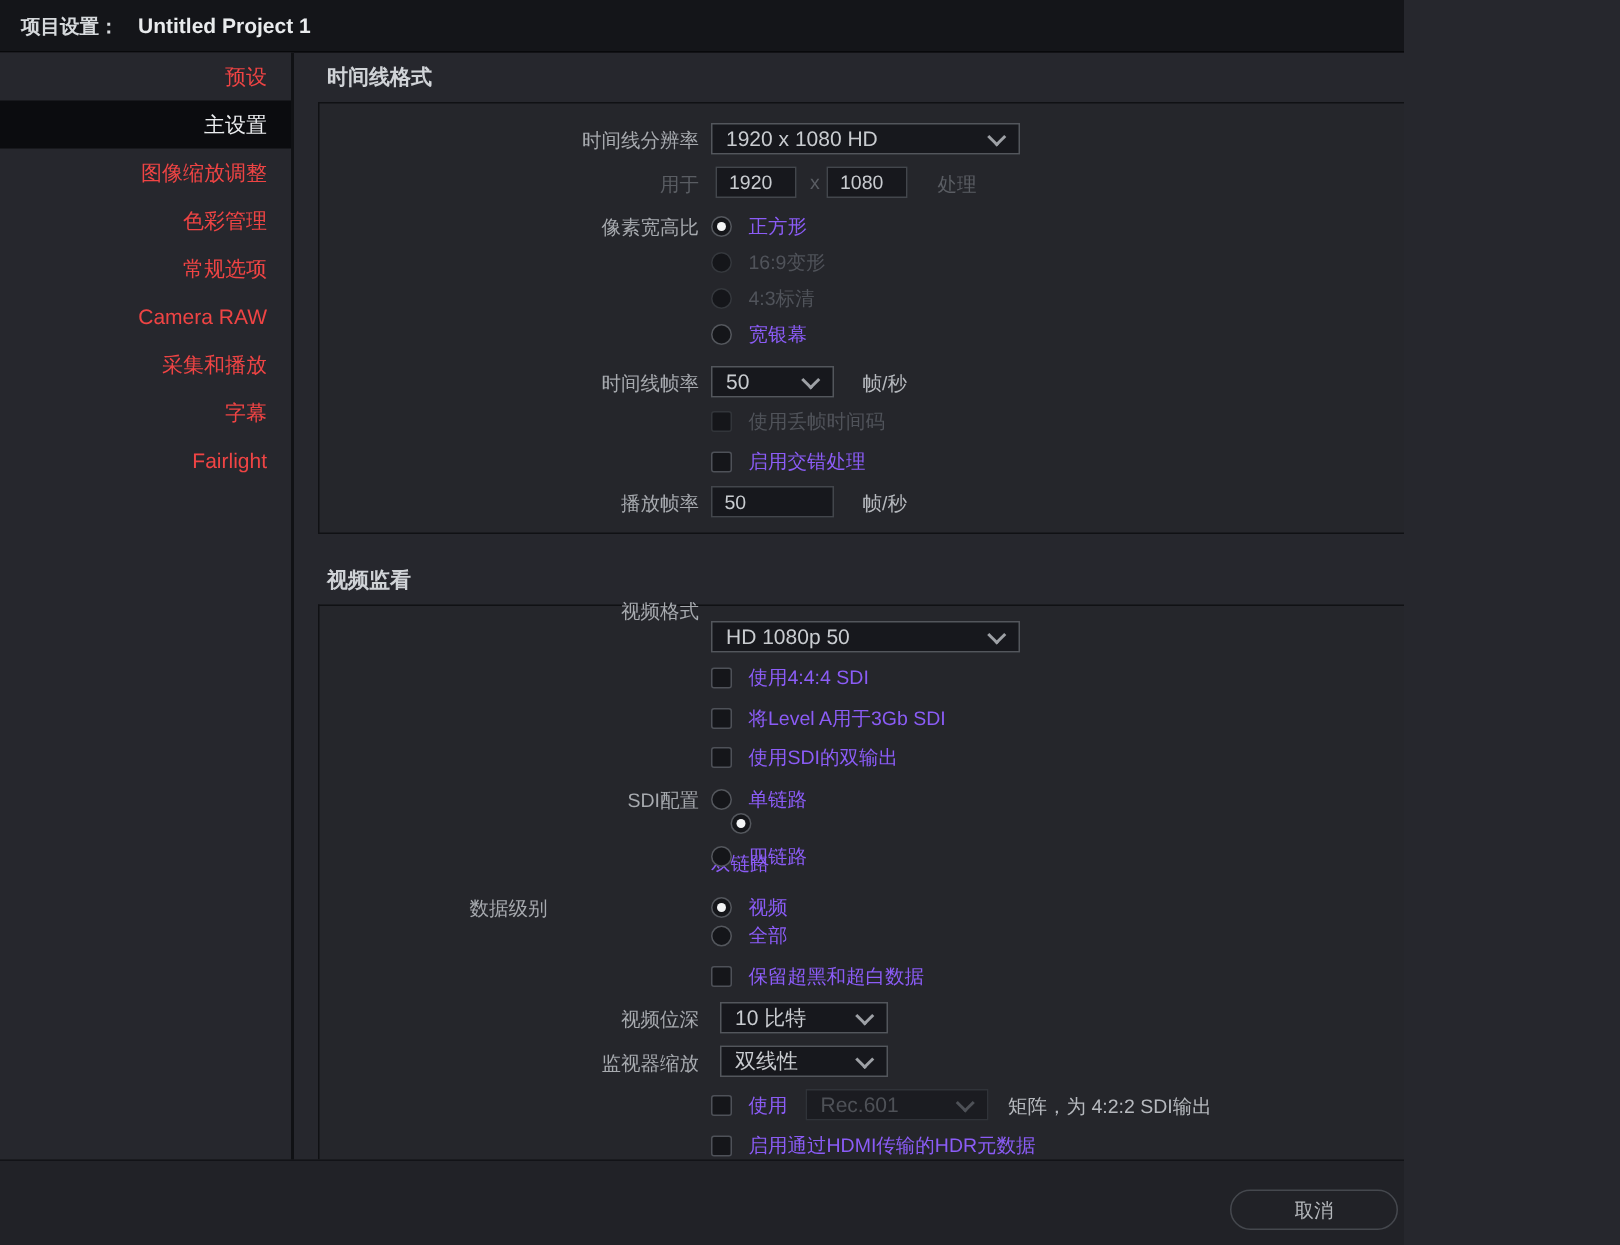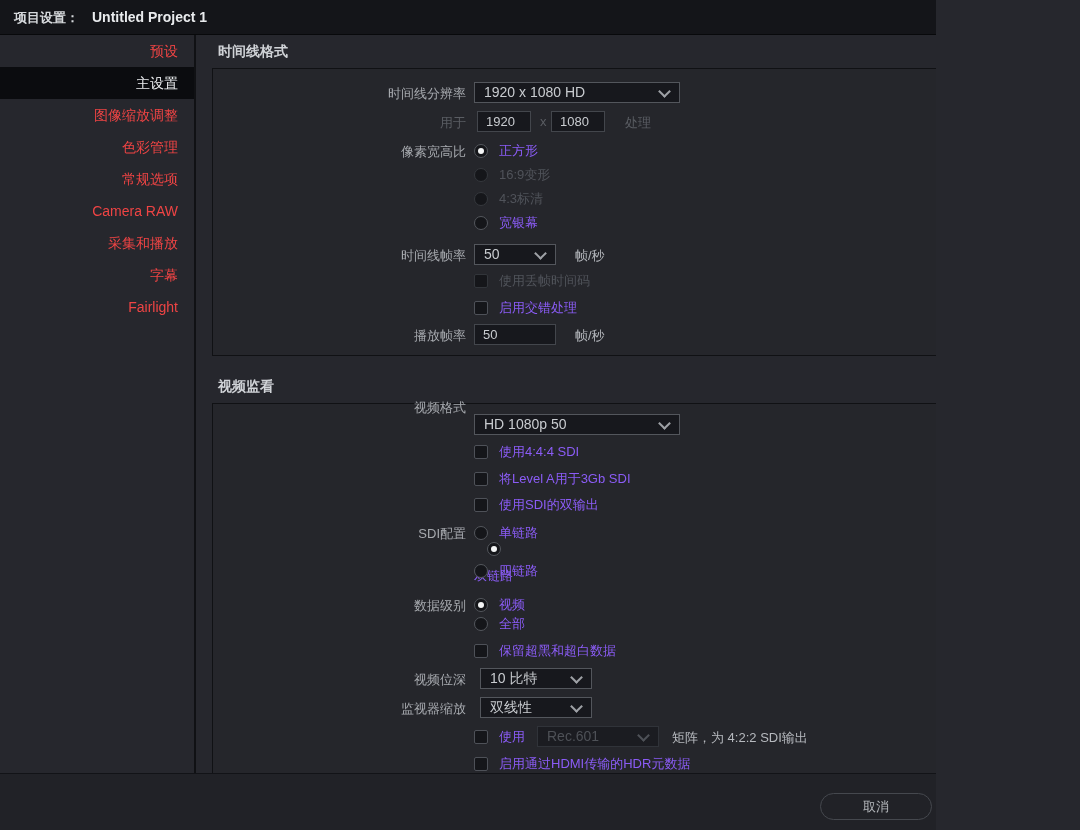--- a/index.html
+++ b/index.html
@@ -167,21 +167,21 @@
   </div>
   <div class="optrow selected" style="left:474px;top:542px;flex-direction:column;">
     <i class="radio"></i>
     <span class="opt-text">双链路</span>
   </div>
   <div class="optrow normal" style="left:474px;top:561px;">
     <i class="radio"></i>
     <span class="opt-text">四链路</span>
   </div>
 
-  <div class="flabel" style="top:597px;">数据级别</div>
+  <div class="flabel" style="top:597px;text-align:center;">数据级别</div>
   <div class="optrow selected" style="left:474px;top:595px;">
     <i class="radio"></i>
     <span class="opt-text">视频</span>
   </div>
   <div class="optrow normal" style="left:474px;top:614px;">
     <i class="radio"></i>
     <span class="opt-text">全部</span>
   </div>
 
   <div class="chkrow normal" style="left:474px;top:641px;">

